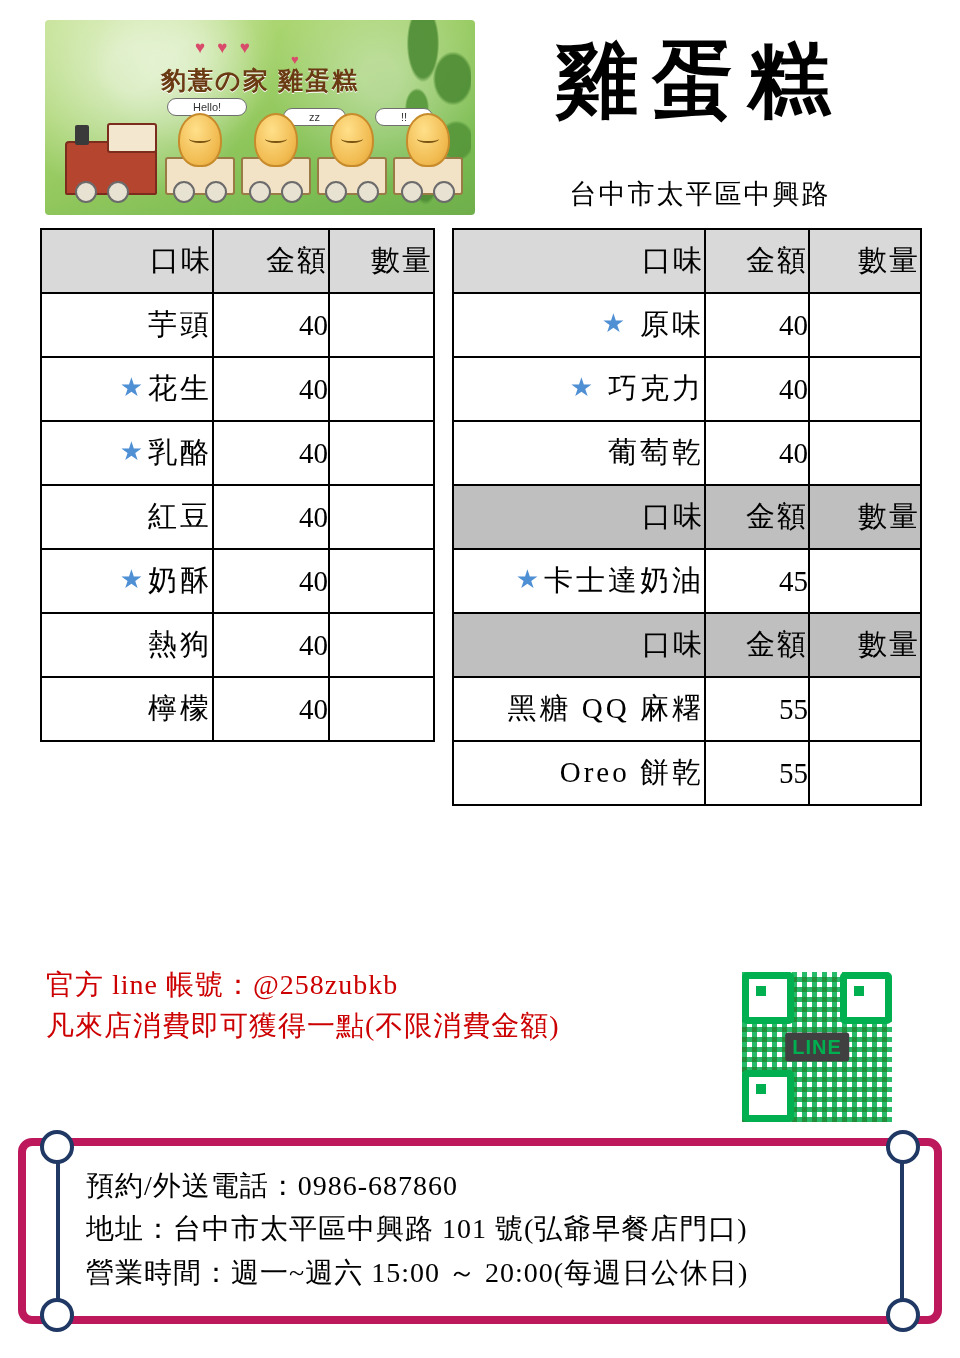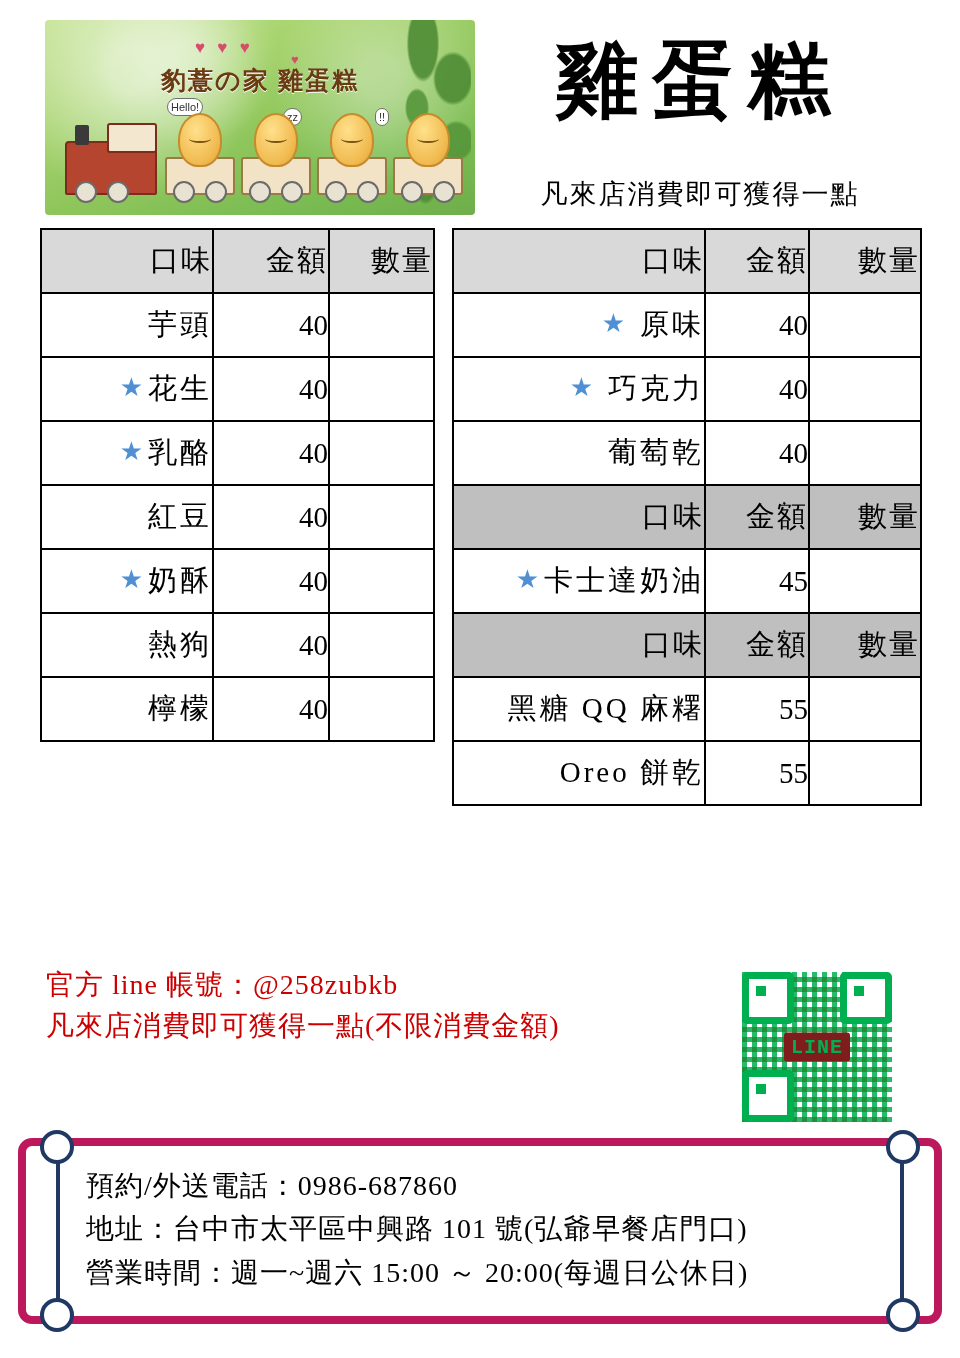--- a/index.html
+++ b/index.html
@@ -80,21 +80,21 @@
     color: #d94b6a;
   }
   .bubble {
     position: absolute;
     background: #ffffff;
     border: 1px solid #6f6f6f;
     border-radius: 10px;
     font-size: 11px;
     font-family: "Liberation Sans", sans-serif;
     color: #333;
-    padding: 2px 3px;
+    padding: 2px 25px;
   }
   .train {
     position: absolute;
     left: 20px;
     bottom: 8px;
     width: 390px;
     height: 78px;
   }
   .loco {
     position: absolute;
@@ -287,23 +287,23 @@
     background: #00b050;
   }
   .qr-eye.tl { left: 0; top: 0; }
   .qr-eye.tr { right: 0; top: 0; }
   .qr-eye.bl { left: 0; bottom: 0; }
   .qr-label {
     position: absolute;
     left: 50%;
     top: 50%;
     transform: translate(-50%, -50%);
-    background: #7f1d1d;
+    background: #404040;
     color: #00b050;
-    font-family: Liberation Mono, monospace;
+    font-family: Liberation Sans, sans-serif;
     font-weight: bold;
     font-size: 20px;
     padding: 3px 7px;
     border-radius: 3px;
     letter-spacing: 1px;
   }
 
   
   .footer {
     position: absolute;
@@ -398,21 +398,21 @@
 
       <div class="cart" style="left:328px;">
         <div class="wheel" style="left:6px; bottom:-10px;"></div>
         <div class="wheel" style="right:6px; bottom:-10px;"></div>
       </div>
       <div class="egg" style="left:341px; bottom:40px;"></div>
     </div>
   </div>
 
   <div class="title-cn">雞蛋糕</div>
-  <div class="subtitle-cn">凡來店消費即可獲得一點</div>
+  <div class="subtitle-cn">台中市太平區中興路</div>
 </div>
 
 <div class="menu-wrap">
 
   <table class="menu left-table">
     <colgroup>
       <col class="col-flavor-l">
         <col class="col-price-l">
         <col class="col-qty-l">
     </colgroup>

